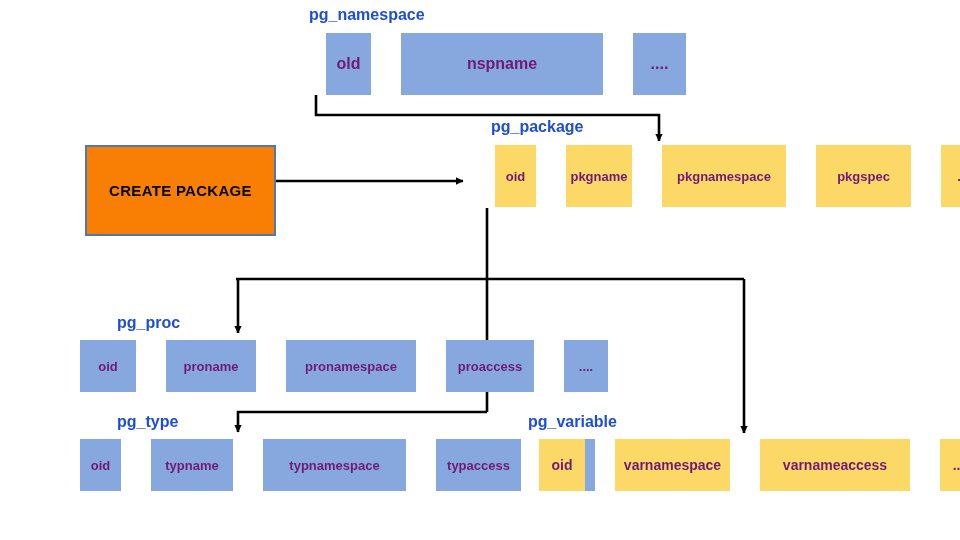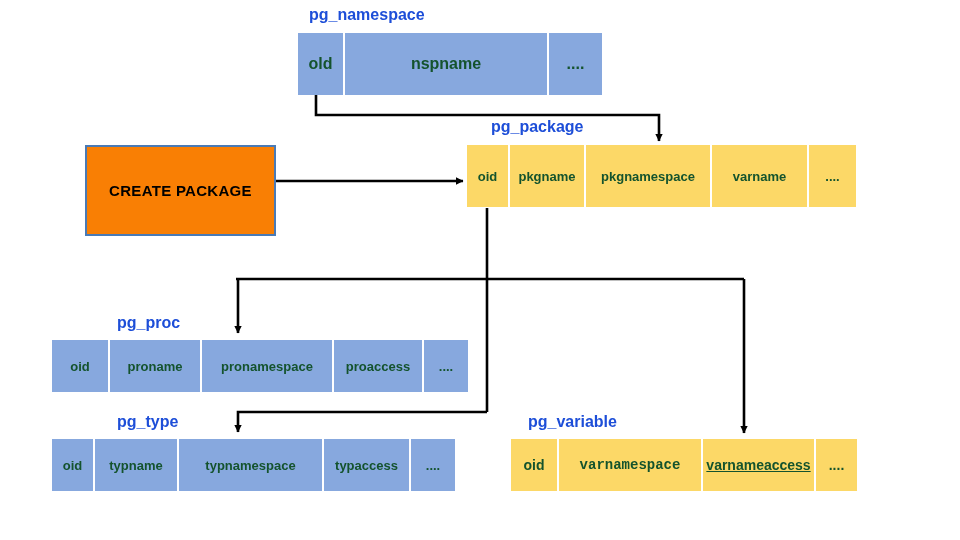--- a/index.html
+++ b/index.html
@@ -27,25 +27,26 @@
     position: absolute;
     display: flex;
     flex-direction: row;
     align-items: stretch;
   }
   .cell {
     display: flex;
     align-items: center;
     justify-content: center;
     font-weight: bold;
-    color: #14532d;
+    color: #701a75;
     box-sizing: border-box;
     text-align: left;
     white-space: nowrap;
     margin-right: 2px;
+    margin-left: 28px;
   }
   .cell:last-child { margin-right: 0; }
   .blue .cell { background: #87A8DE; }
   .yellow .cell { background: #FCD867; }
   .create-box {
     position: absolute;
     background: #F97F04;
     border: 2px solid #4A7AB5;
     box-sizing: border-box;
     display: flex;
@@ -102,23 +103,23 @@
     <div class="cell" style="width:45px;">old</div>
     <div class="cell" style="width:202px;">nspname</div>
     <div class="cell" style="width:53px;">....</div>
   </div>
 
   <div class="create-box" style="left:53px; top:145px; width:191px; height:91px;margin-left:32px;">CREATE PACKAGE</div>
 
   <div class="table-label" style="left:491px; top:118px;">pg_package</div>
   <div class="table-row yellow" style="left:467px; top:145px; height:62px; font-size:13px;">
     <div class="cell" style="width:41px;">oid</div>
-    <div class="cell" style="width:74px;">pkgname</div>
+    <div class="cell" style="width:66px;">pkgname</div>
     <div class="cell" style="width:124px;">pkgnamespace</div>
-    <div class="cell" style="width:95px;">varname</div>
+    <div class="cell" style="width:95px;">pkgspec</div>
     <div class="cell" style="width:47px;">....</div>
   </div>
 
   <div class="table-label" style="left:117px; top:314px;">pg_proc</div>
   <div class="table-row blue" style="left:52px; top:340px; height:52px; font-size:13px;">
     <div class="cell" style="width:56px;">oid</div>
     <div class="cell" style="width:90px;">proname</div>
     <div class="cell" style="width:130px;">pronamespace</div>
     <div class="cell" style="width:88px;">proaccess</div>
     <div class="cell" style="width:44px;">....</div>
@@ -129,18 +130,18 @@
     <div class="cell" style="width:41px;">oid</div>
     <div class="cell" style="width:82px;">typname</div>
     <div class="cell" style="width:143px;">typnamespace</div>
     <div class="cell" style="width:85px;">typaccess</div>
     <div class="cell" style="width:44px;">....</div>
   </div>
 
   <div class="table-label" style="left:528px; top:413px;">pg_variable</div>
   <div class="table-row yellow" style="left:511px; top:439px; height:52px; font-size:14px;">
     <div class="cell" style="width:46px;">oid</div>
-    <div class="cell" style="width:142px;font-family:Liberation Mono, monospace;">varnamespace</div>
-    <div class="cell" style="width:111px;text-decoration:underline;">varnameaccess</div>
+    <div class="cell" style="width:115px;">varnamespace</div>
+    <div class="cell" style="width:150px;">varnameaccess</div>
     <div class="cell" style="width:41px;">....</div>
   </div>
 
 </div>
 
 </body></html>

